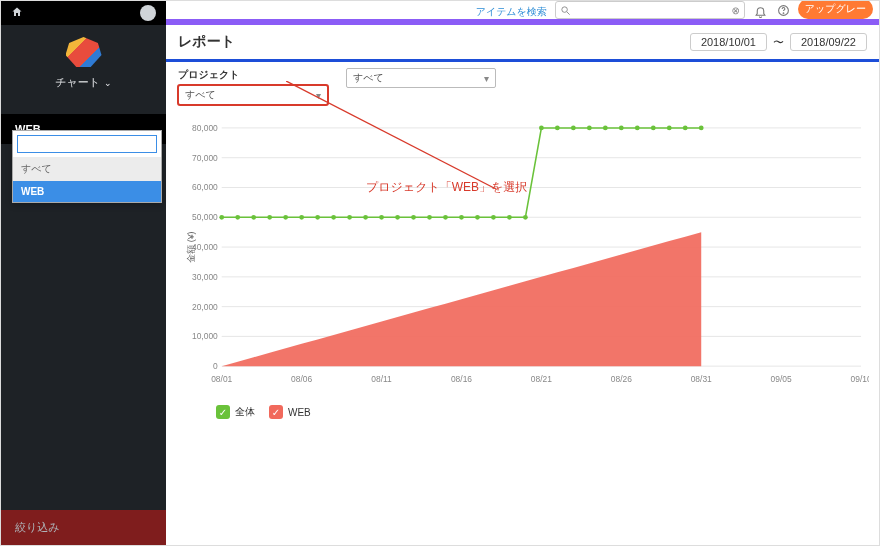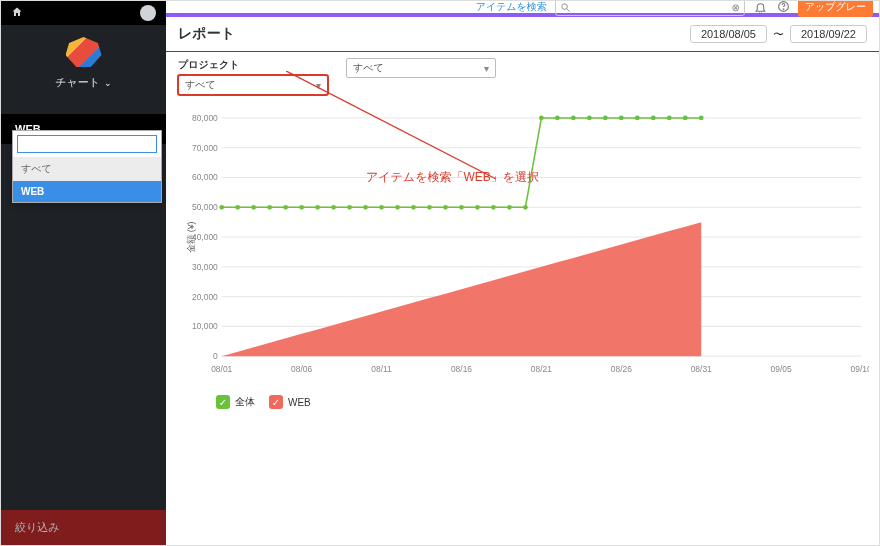--- a/index.html
+++ b/index.html
@@ -13,31 +13,31 @@
     linear-gradient(135deg,#f3b53a 0 33%,#e84c3d 33% 66%,#2f7bd4 66% 100%);
     clip-path: polygon(10% 20%,50% 0,90% 20%,100% 60%,70% 100%,30% 100%,0 60%);
   }
   .side-title { color:#e8eaed; font-size:11px; margin-top:8px; display:flex; align-items:center; gap:4px;}
   .nav { margin-top:18px; }
   .nav-item { padding:9px 14px; font-size:11px; cursor:pointer; color:#cfd3d7; }
   .nav-item.active { background:#000; color:#fff; font-weight:600; }
   .side-bottom { margin-top:auto; padding:10px 14px; background:#7f1d1d; color:#aeb4b9; font-size:11px; }
   
   .main { flex:1; display:flex; flex-direction:column; min-width:0; }
-  .topbar { height:16px; border-bottom:4px solid #8b5cf6; display:flex; align-items:center; padding:0 6px 0 10px; gap:8px; }
+  .topbar { height:24px; border-bottom:6px solid #8b5cf6; display:flex; align-items:flex-end; padding:0 6px 0 10px; gap:8px; }
   .spacer { flex:1; }
   .link-blue { color:#2b8cd6; font-size:10px; cursor:pointer; }
   .search { display:flex; align-items:center; border:1px solid #ccc; border-radius:3px; height:18px; width:190px; padding:0 4px; }
   .search svg { flex:none; }
   .search input { border:none; outline:none; flex:1; font-size:10px; padding:0 3px; min-width:0; background:transparent; }
   .clearx { color:#888; font-size:10px; cursor:pointer; }
   .bell { width:16px; height:16px; display:flex; align-items:center; justify-content:center; }
-  .upgrade { background:#ff7a33; color:#fff; border-radius:3px; padding:3px 7px; font-size:10px; cursor:pointer; white-space:nowrap; }
-  
-  .titlebar { display:flex; align-items:center; padding:8px 12px; border-bottom:1px solid #1d4ed8; }
+  .upgrade { background:#ff7a33; color:#fff; border-radius:10px; padding:3px 7px; font-size:10px; cursor:pointer; white-space:nowrap; }
+  
+  .titlebar { display:flex; align-items:center; padding:8px 12px; border-bottom:3px solid #1d4ed8; }
   .page-title { font-size:14px; font-weight:700; }
   .date-range { margin-left:auto; display:flex; align-items:center; gap:6px; font-size:11px; }
   .date-box { border:1px solid #ccc; border-radius:3px; padding:2px 10px; background:#fff; }
   
   .filters { display:flex; gap:18px; padding:6px 12px 4px; }
   .filter { display:flex; flex-direction:column; gap:3px; }
   .filter-label { font-size:10px; font-weight:700; color:#333; }
   .combo { width:150px; height:20px; border:1px solid #bbb; border-radius:2px; background:#fff; display:flex; align-items:center; padding:0 6px; font-size:10px; color:#555; position:relative; cursor:pointer; }
   .combo .caret { margin-left:auto; color:#888; }
   .combo.hl { outline:2px solid #d83a2b; outline-offset:-1px; }
@@ -131,21 +131,21 @@
           </svg>
       </span>
       <div class="upgrade">
         <span>アップグレー</span>
       </div>
     </div>
 
     <div class="titlebar">
       <div class="page-title">レポート</div>
       <div class="date-range">
-        <div class="date-box">2018/08/05</div>
+        <div class="date-box">2018/10/01</div>
         <span>〜</span>
         <div class="date-box">2018/09/22</div>
       </div>
     </div>
 
     <div class="filters">
       <div class="filter">
         <div class="filter-label">プロジェクト</div>
         <div class="combo hl">
           <span>すべて</span>
@@ -170,21 +170,21 @@
       <div class="dd-opt sel">
         <span>WEB</span>
       </div>
     </div>
 
     <div class="chart-wrap">
 
       <svg class="annot-line" width="340" height="150" style="left:120px; top:-28px;">
         <line x1="0" y1="0" x2="210" y2="108" stroke="#d83a2b" stroke-width="1.4"></line>
       </svg>
-      <div class="annot-text" style="left:200px; top:70px;">アイテムを検索「WEB」を選択</div>
+      <div class="annot-text" style="left:200px; top:70px;">プロジェクト「WEB」を選択</div>
 
       <svg class="chart" viewBox="0 0 690 270">
           <g class="grid">
             <line x1="38" y1="248" x2="682" y2="248"></line>
             <line x1="38" y1="218" x2="682" y2="218"></line>
             <line x1="38" y1="188" x2="682" y2="188"></line>
             <line x1="38" y1="158" x2="682" y2="158"></line>
             <line x1="38" y1="128" x2="682" y2="128"></line>
             <line x1="38" y1="98" x2="682" y2="98"></line>
             <line x1="38" y1="68" x2="682" y2="68"></line>

